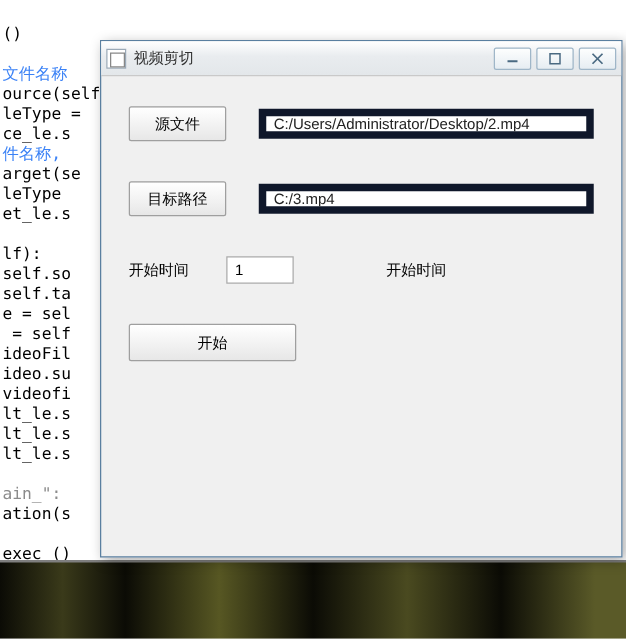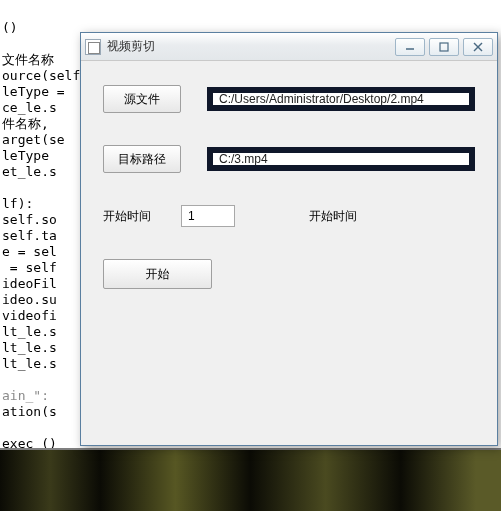--- a/index.html
+++ b/index.html
@@ -17,21 +17,21 @@
       position: absolute;
       left: 0;
       top: 0;
       padding: 4px 2px;
       font-family: "Consolas", monospace;
       font-size: 13px;
       line-height: 16px;
       white-space: pre;
       color: #000;
     }
-    .bg-code .c-red { color: #000000; }
+    .bg-code .c-red { color: #3b82f6; }
     .bg-code .c-gray { color: #8b8b8b; }
 
     
     .bg-bottom {
       position: absolute;
       left: 0;
       bottom: 0;
       width: 501px;
       height: 62px;
       background: linear-gradient(90deg,#0b0b05 0%, #3a3a1a 10%, #0b0b05 20%, #575723 35%, #0b0b05 50%, #4a4a20 65%, #0b0b05 80%, #5a5a28 95%);
@@ -93,21 +93,21 @@
     .btn {
       width: 78px; height: 28px;
       border: 1px solid #9f9f9f;
       background: linear-gradient(#ffffff,#e7e7e7);
       border-radius: 2px;
       font-size: 12px;
       display:flex; align-items:center; justify-content:center;
       cursor:pointer;
       font-family: inherit;
     }
-    .btn-wide { width: 109px; height: 30px; }
+    .btn-wide { width: 134px; height: 30px; }
     .path-input {
       flex: 1;
       margin-left: 26px;
       height: 24px;
       border: 6px solid #0f172a;
       background:#fff;
       padding: 0 6px;
       font-size: 12px;
       font-family: inherit;
       color:#222;

